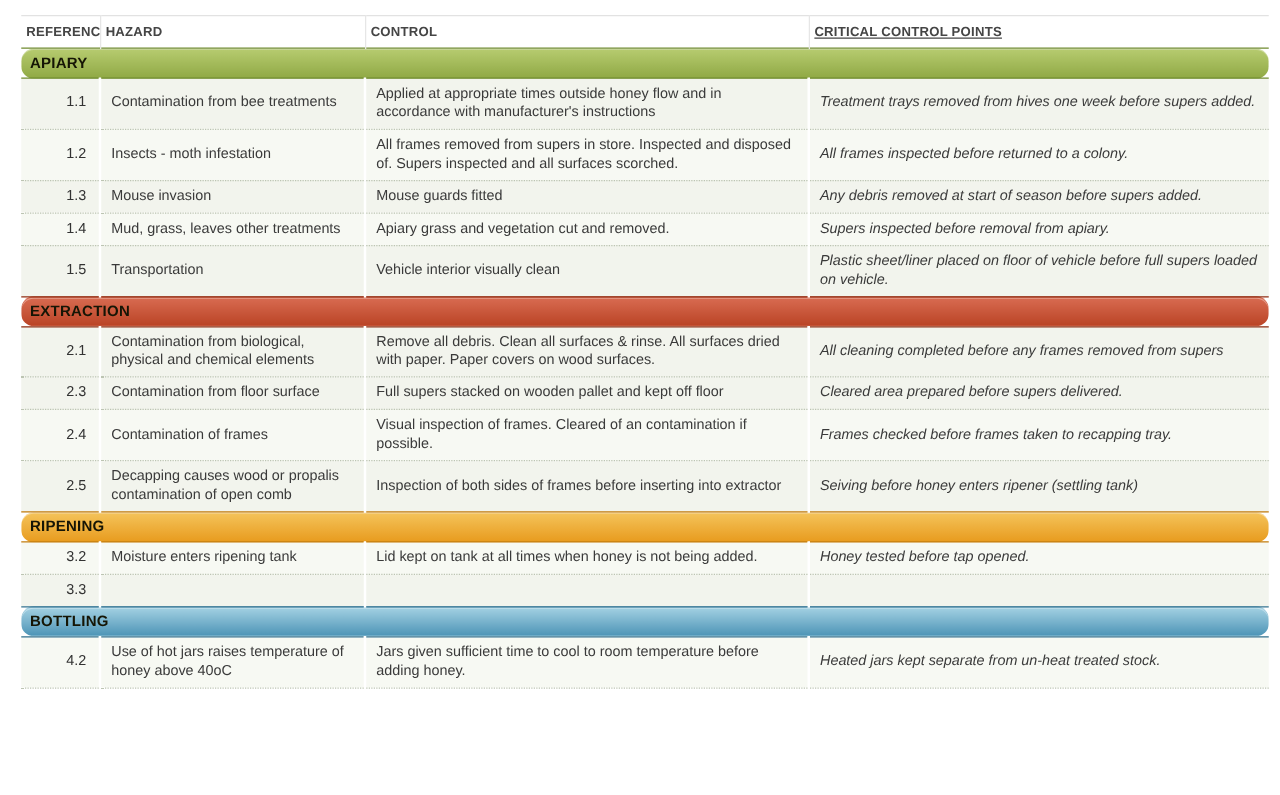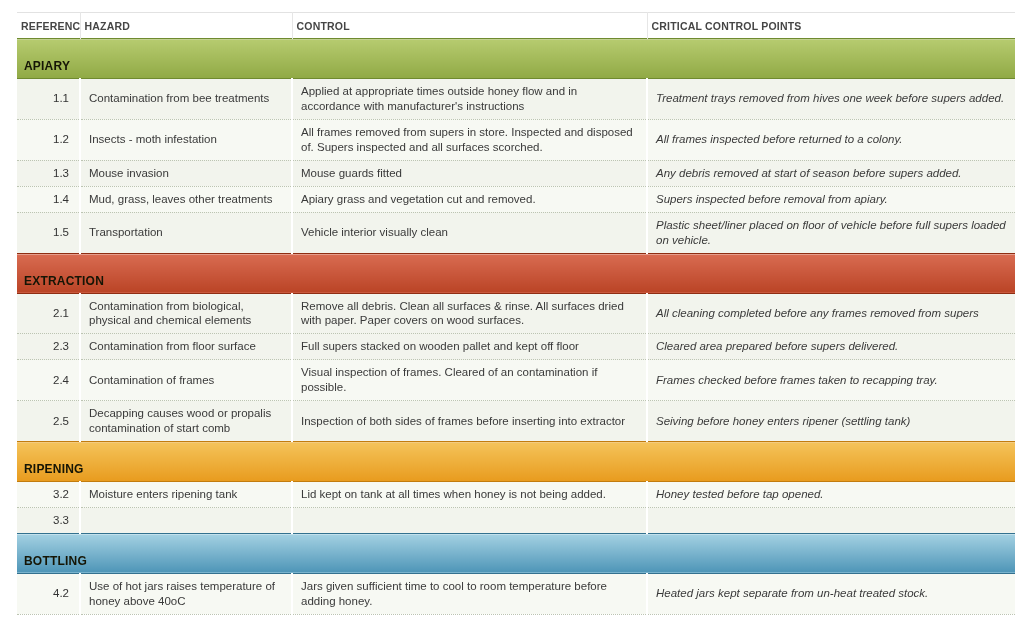--- a/index.html
+++ b/index.html
@@ -28,31 +28,31 @@
     color: #454545;
     text-align: left;
     letter-spacing: 0.2px;
     padding: 7px 8px 6px 4px;
     border-top: 1px solid #e2e2e2;
     border-right: 1px solid #e6e6e6;
     background: #ffffff;
     white-space: nowrap;
     overflow: hidden;
   }
-  thead th:last-child { border-right: none; }
+  thead th:last-child { border-right: none; text-decoration: underline; }
 
   tr.section-row td {
     font-size: 12px;
     font-weight: 800;
     color: #151505;
-    padding: 20px 8px 5px 7px;
+    padding: 4px 8px 5px 7px;
     height: 23px;
     letter-spacing: 0.2px;
     text-transform: uppercase;
-    border-radius: 0;
+    border-radius: 10px;
     box-shadow: inset 0 1px 0 rgba(255,255,255,0.35);
   }
 
   tr.data-row td {
     font-size: 11.5px;
     color: #3a3a3a;
     line-height: 1.3;
     vertical-align: middle;
     padding: 5px 8px;
     background: #f2f4ed;
@@ -139,21 +139,21 @@
           <td class="cell cell-ccp">Cleared area prepared before supers delivered.</td>
         </tr>
         <tr class="data-row alt">
           <td class="cell cell-ref">2.4</td>
           <td class="cell cell-hazard">Contamination of frames</td>
           <td class="cell cell-control">Visual inspection of frames. Cleared of an contamination if possible.</td>
           <td class="cell cell-ccp">Frames checked before frames taken to recapping tray.</td>
         </tr>
         <tr class="data-row">
           <td class="cell cell-ref">2.5</td>
-          <td class="cell cell-hazard">Decapping causes wood or propalis contamination of start comb</td>
+          <td class="cell cell-hazard">Decapping causes wood or propalis contamination of open comb</td>
           <td class="cell cell-control">Inspection of both sides of frames before inserting into extractor</td>
           <td class="cell cell-ccp">Seiving before honey enters ripener (settling tank)</td>
         </tr>
         <tr class="section-row">
           <td colspan="4" style="background: linear-gradient(rgb(244, 195, 90), rgb(232, 155, 30)); border-top: 1px solid rgb(194, 124, 14); border-bottom: 1px solid rgb(194, 124, 14);">RIPENING</td>
         </tr>
         <tr class="data-row alt">
           <td class="cell cell-ref">3.2</td>
           <td class="cell cell-hazard">Moisture enters ripening tank</td>
           <td class="cell cell-control">Lid kept on tank at all times when honey is not being added.</td>

